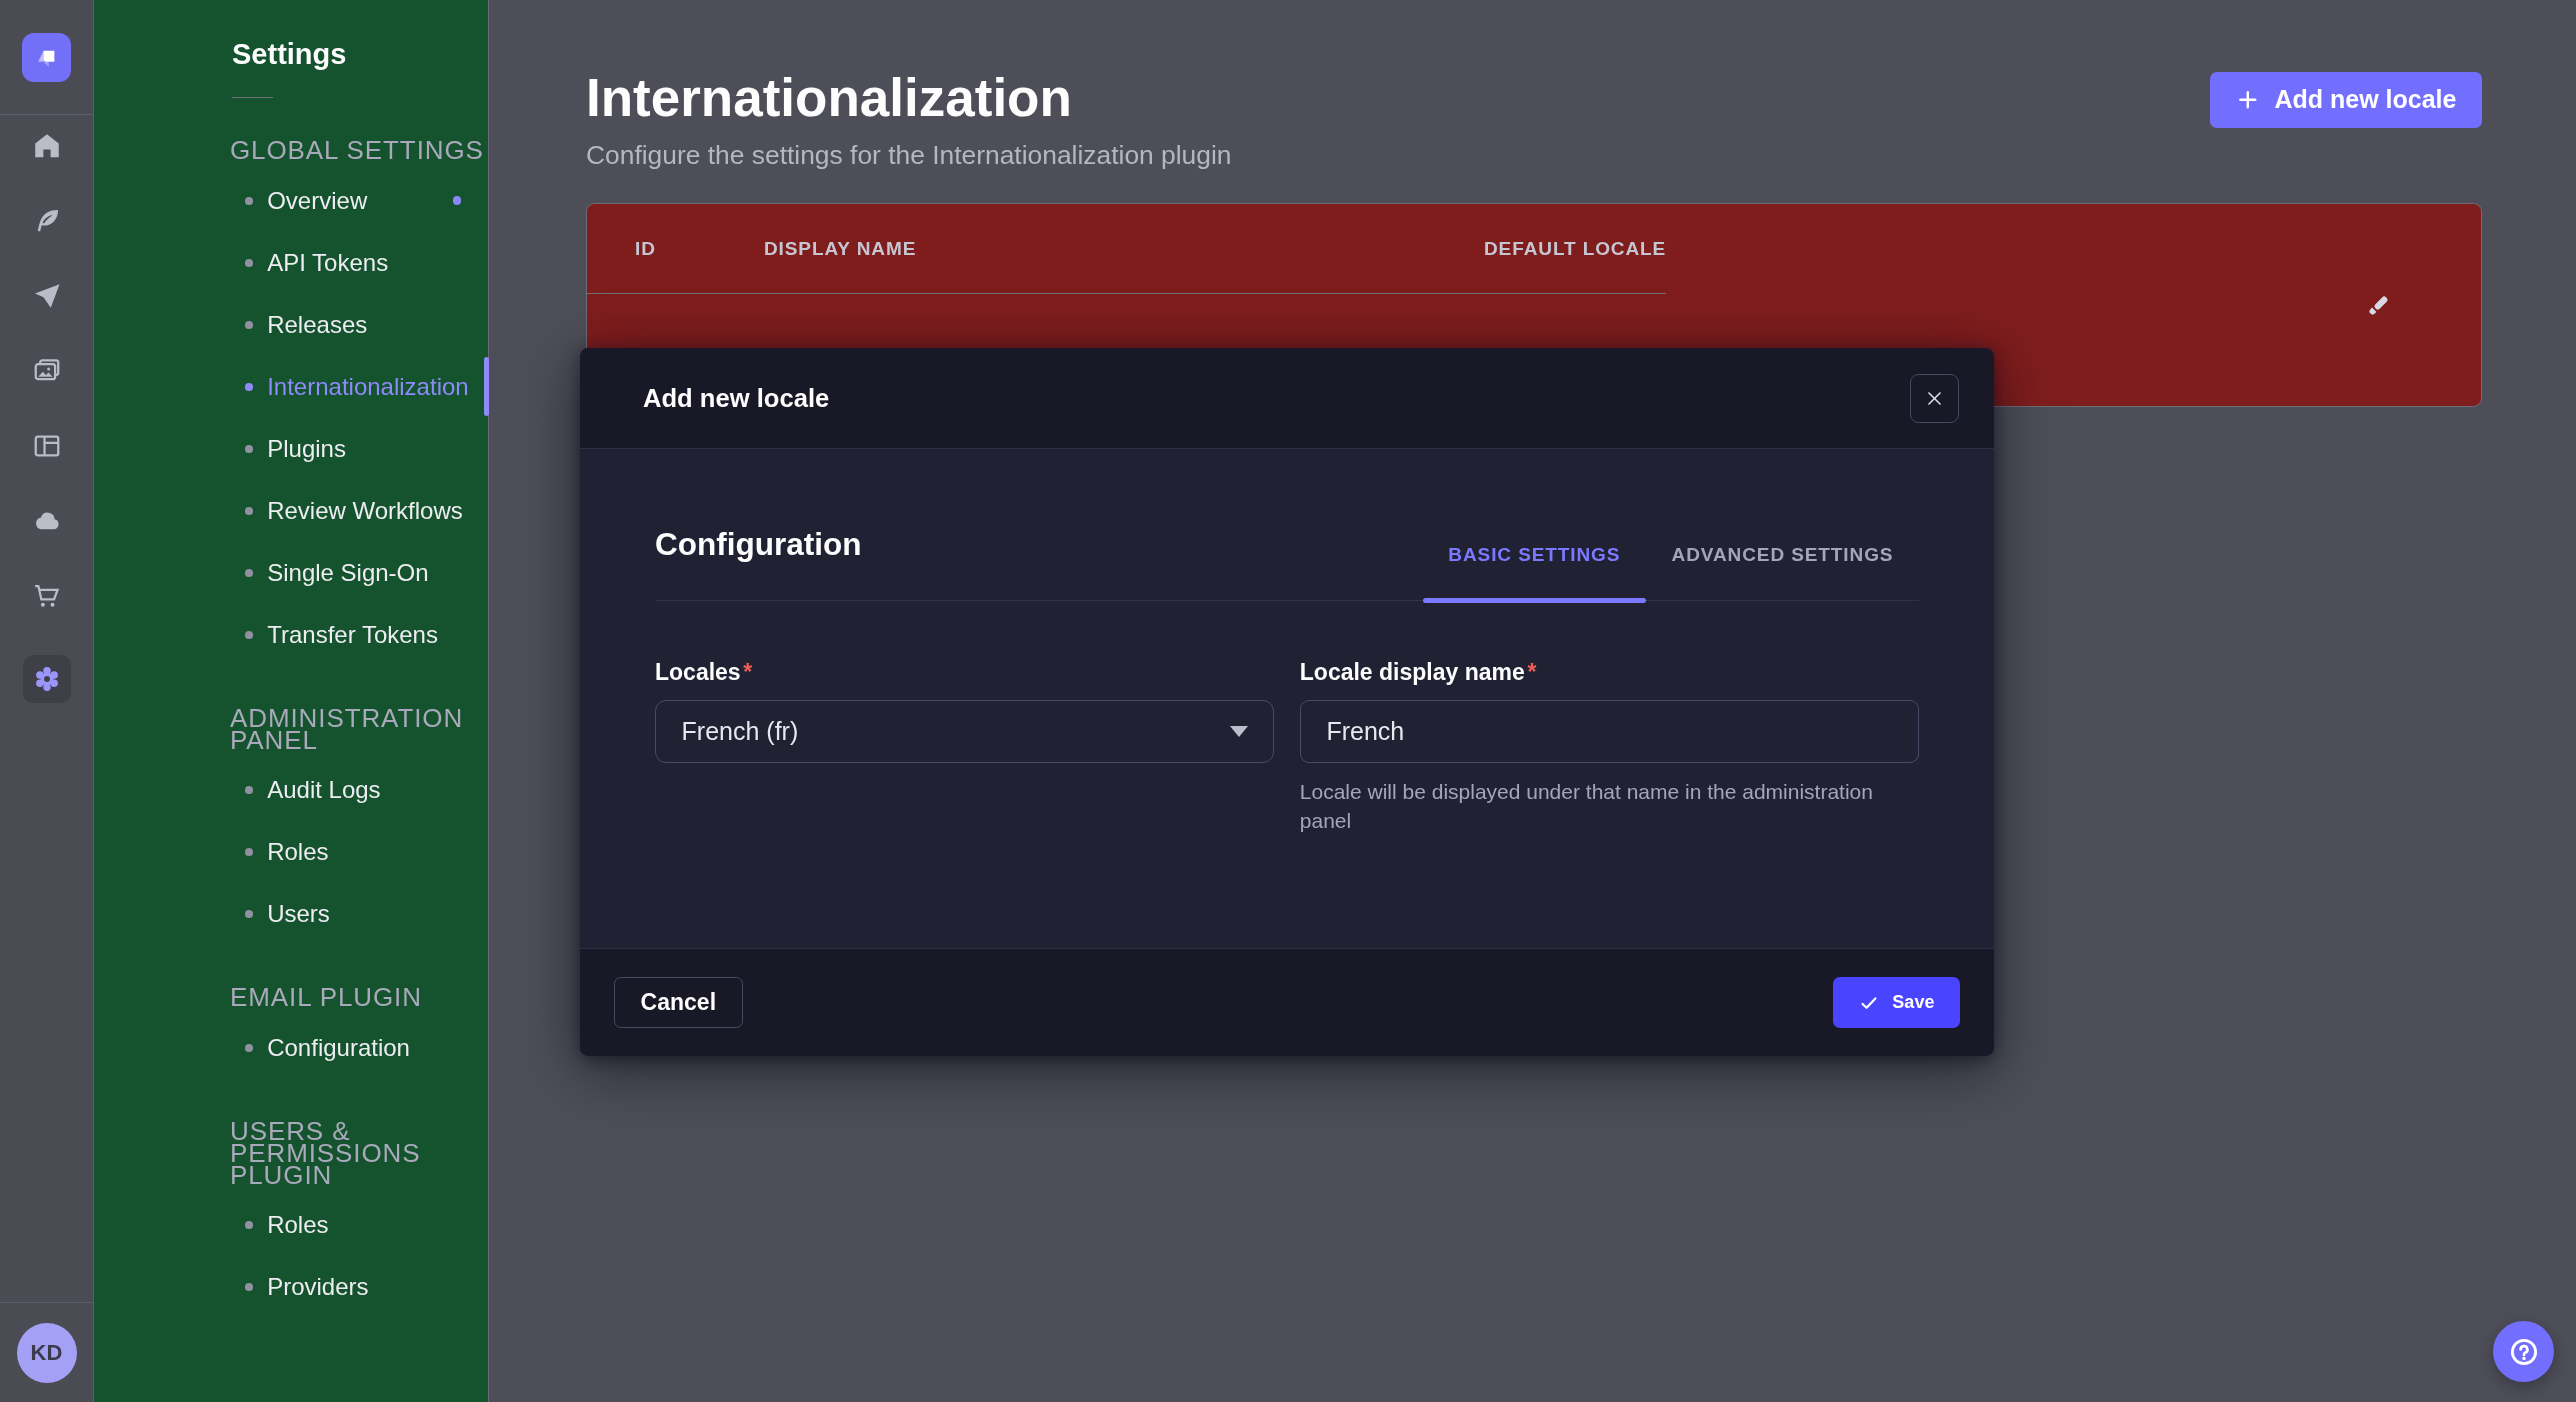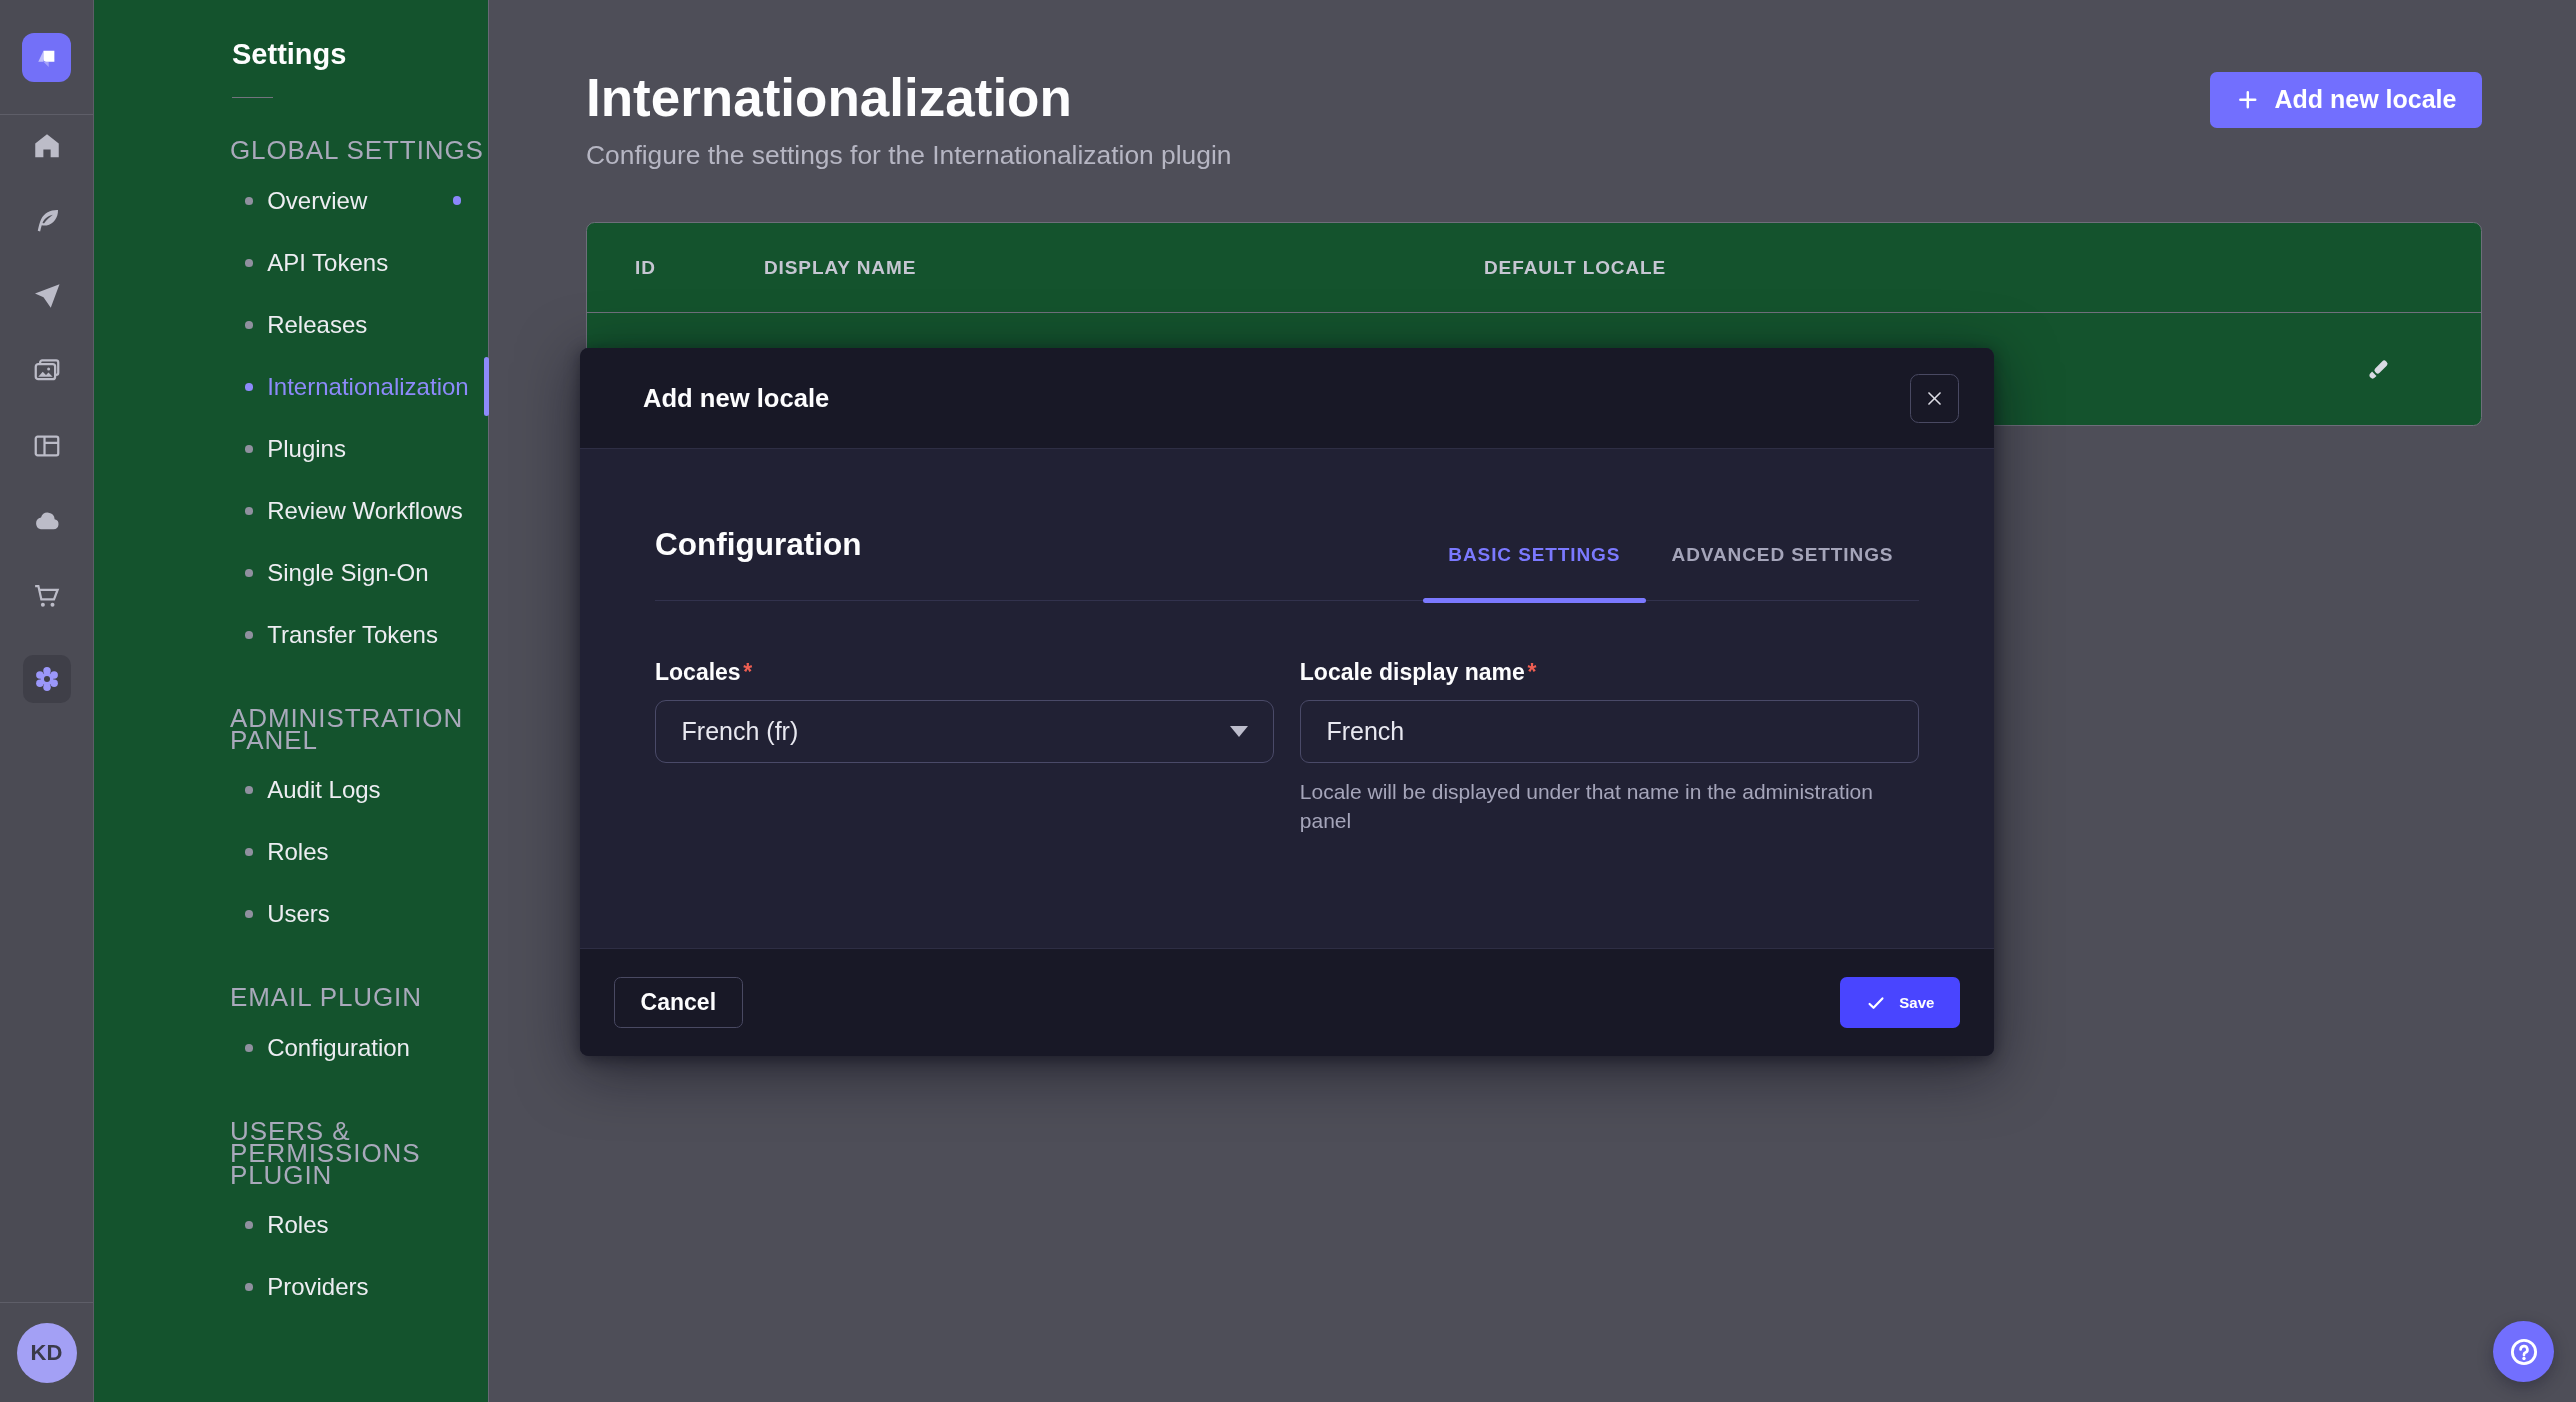--- a/index.html
+++ b/index.html
@@ -43,22 +43,22 @@
   
   .main { flex:1; padding:0 94px 0 97px; position:relative; }
   .main-header { display:flex; justify-content:space-between; align-items:flex-start; margin-top:70px; }
   .page-title { font-size:53px; font-weight:700; color:#fdfdfe; line-height:55px; }
   .page-subtitle { margin-top:15.3px; font-size:26.4px; color:#b6b6c3; }
   .add-btn { margin-top:1.7px; height:56px; padding:0 25.6px; border-radius:6.8px; background:#726ffe; border:none;
              color:#ffffff; font-size:25px; font-weight:600; display:flex; align-items:center; gap:13.6px;
              cursor:pointer; font-family:inherit; }
   .add-btn svg { width:25.6px; height:25.6px; }
 
-  .locales-table { margin-top:51px; height:204px; background:#14532d; border:0.9px solid #6e6e7a;
-                   border-radius:8.5px; display:flex; flex-direction:column; }
+  .locales-table { margin-top:32px; height:204px; background:#7f1d1d; border:0.9px solid #6e6e7a;
+                   border-radius:8.5px; display:flex; }
   .table-head { height:90px; display:grid; grid-template-columns:129px 720px 1fr; align-items:center;
                 padding-left:48px; border-bottom:0.9px solid #70707c; }
   .th { font-size:19px; font-weight:600; letter-spacing:0.9px; color:#c6c6d2; }
   .table-row { flex:1; display:flex; align-items:center; justify-content:flex-end; padding-right:82px; }
   .row-edit-btn { width:41px; height:41px; background:transparent; border:none; cursor:pointer;
                   display:flex; align-items:center; justify-content:center; }
   .row-edit-btn svg { width:31px; height:31px; }
 
   
   .help-fab { position:absolute; right:22px; bottom:19.6px; width:61px; height:61px; border-radius:50%;
@@ -96,21 +96,21 @@
   .chevron-down { width:0; height:0; border-left:9.4px solid transparent; border-right:9.4px solid transparent;
                   border-top:11px solid #bdbdcc; }
   .text-input { width:100%; height:63px; border:0.9px solid #4a4a68; border-radius:9px; background:#212134;
                 color:#e8e8f0; font-size:25px; padding:0 25.6px; font-family:inherit; outline:none; }
   .field-hint { margin-top:15.3px; font-size:21px; line-height:1.38; color:#a5a5ba; max-width:607px; }
   .modal-footer { height:108px; background:#181826; border-top:0.9px solid #2e2e44; flex-shrink:0;
                   display:flex; align-items:center; justify-content:space-between; padding:0 34px; }
   .btn-cancel { height:51px; padding:0 25.6px; border-radius:6.8px; border:0.9px solid #494962; background:#181826;
                 color:#fdfdfe; font-size:23px; font-weight:600; cursor:pointer; font-family:inherit; }
   .btn-save { height:51px; padding:0 25.6px; border-radius:6.8px; border:none; background:#4945ff; color:#ffffff;
-              font-size:15px; font-weight:600; cursor:pointer; display:flex; align-items:center; gap:12px;
+              font-size:18px; font-weight:600; cursor:pointer; display:flex; align-items:center; gap:12px;
               font-family:inherit; }
   .btn-save svg { width:22px; height:22px; }
 </style>
 </head>
 <body>
 
 <div class="app">
 
   <nav class="rail">
     <div class="rail-logo-wrap">

